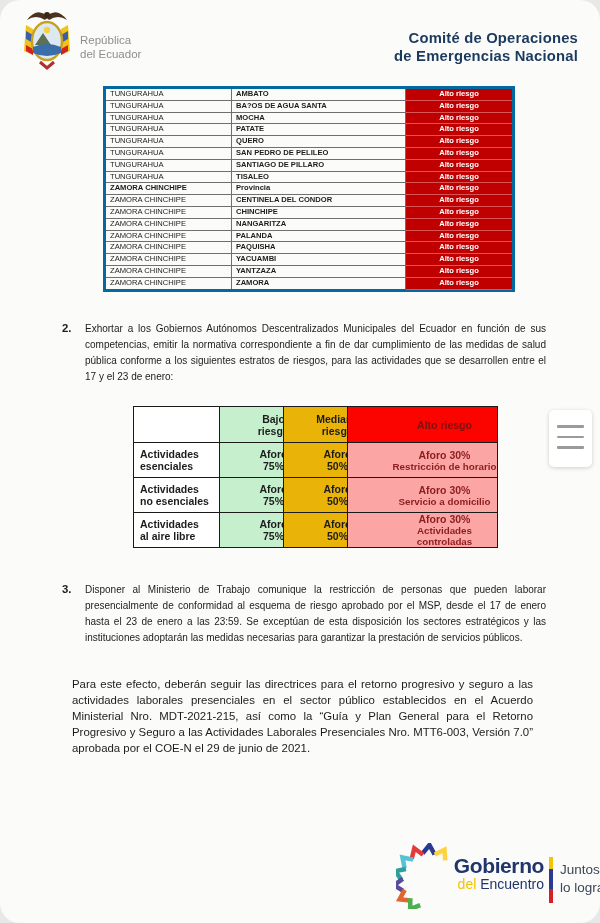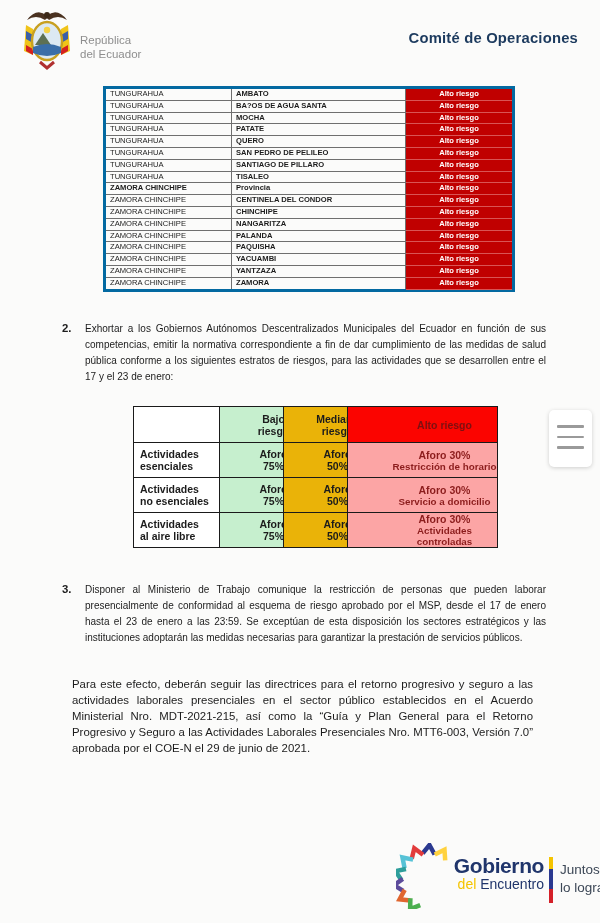--- a/index.html
+++ b/index.html
@@ -1,19 +1,19 @@
 <!DOCTYPE html>
 <html><head>
 <meta charset="utf-8">
 <style>
   html,body{margin:0;padding:0;background:#e8e8e8;}
   .page{
     position:relative;width:600px;height:923px;margin:0 auto;
     background:#fbfbfa;overflow:hidden;
-    font-family:"Liberation Sans",sans-serif;color:#1c1c1c;
+    font-family:"Liberation Sans",sans-serif;color:#1c1c1c;border-radius:20px;
   }
   
   .coat{position:absolute;left:18px;top:5px;width:58px;height:66px;}
   .republic{position:absolute;left:80px;top:34px;font-size:11.5px;line-height:13.5px;color:#8e8e8e;}
   .coe-title{position:absolute;right:22px;top:29px;text-align:right;
     font-size:14.8px;font-weight:bold;color:#1c3a5e;line-height:18px;letter-spacing:.2px;}
   
   .ptable{position:absolute;left:103px;top:86px;width:412px;
     border:3px solid #0369a1;box-sizing:border-box;}
   .prow{display:flex;height:10.8px;border-bottom:1px solid #6f6f6f;}
@@ -86,20 +86,21 @@
     <path d="M17,40 L25,28 L33,40 Z" fill="#5d7053"></path>
     <path d="M15,42 Q29,36 43,42 L43,48 Q29,54 15,48 Z" fill="#3a6ea8"></path>
     <path d="M22,57 L29,63 L36,57" fill="none" stroke="#b03030" stroke-width="3"></path>
   </svg>
   <div class="republic">
     <div>República</div>
     <div>del Ecuador</div>
   </div>
   <div class="coe-title">
     <div>Comité de Operaciones</div>
+    <div>de Emergencias Nacional</div>
   </div>
 
   <div class="ptable">
 
       <div class="prow">
         <div class="pcell prov">TUNGURAHUA</div>
         <div class="pcell canton">AMBATO</div>
         <div class="pcell risk">Alto riesgo</div>
       </div>
 

